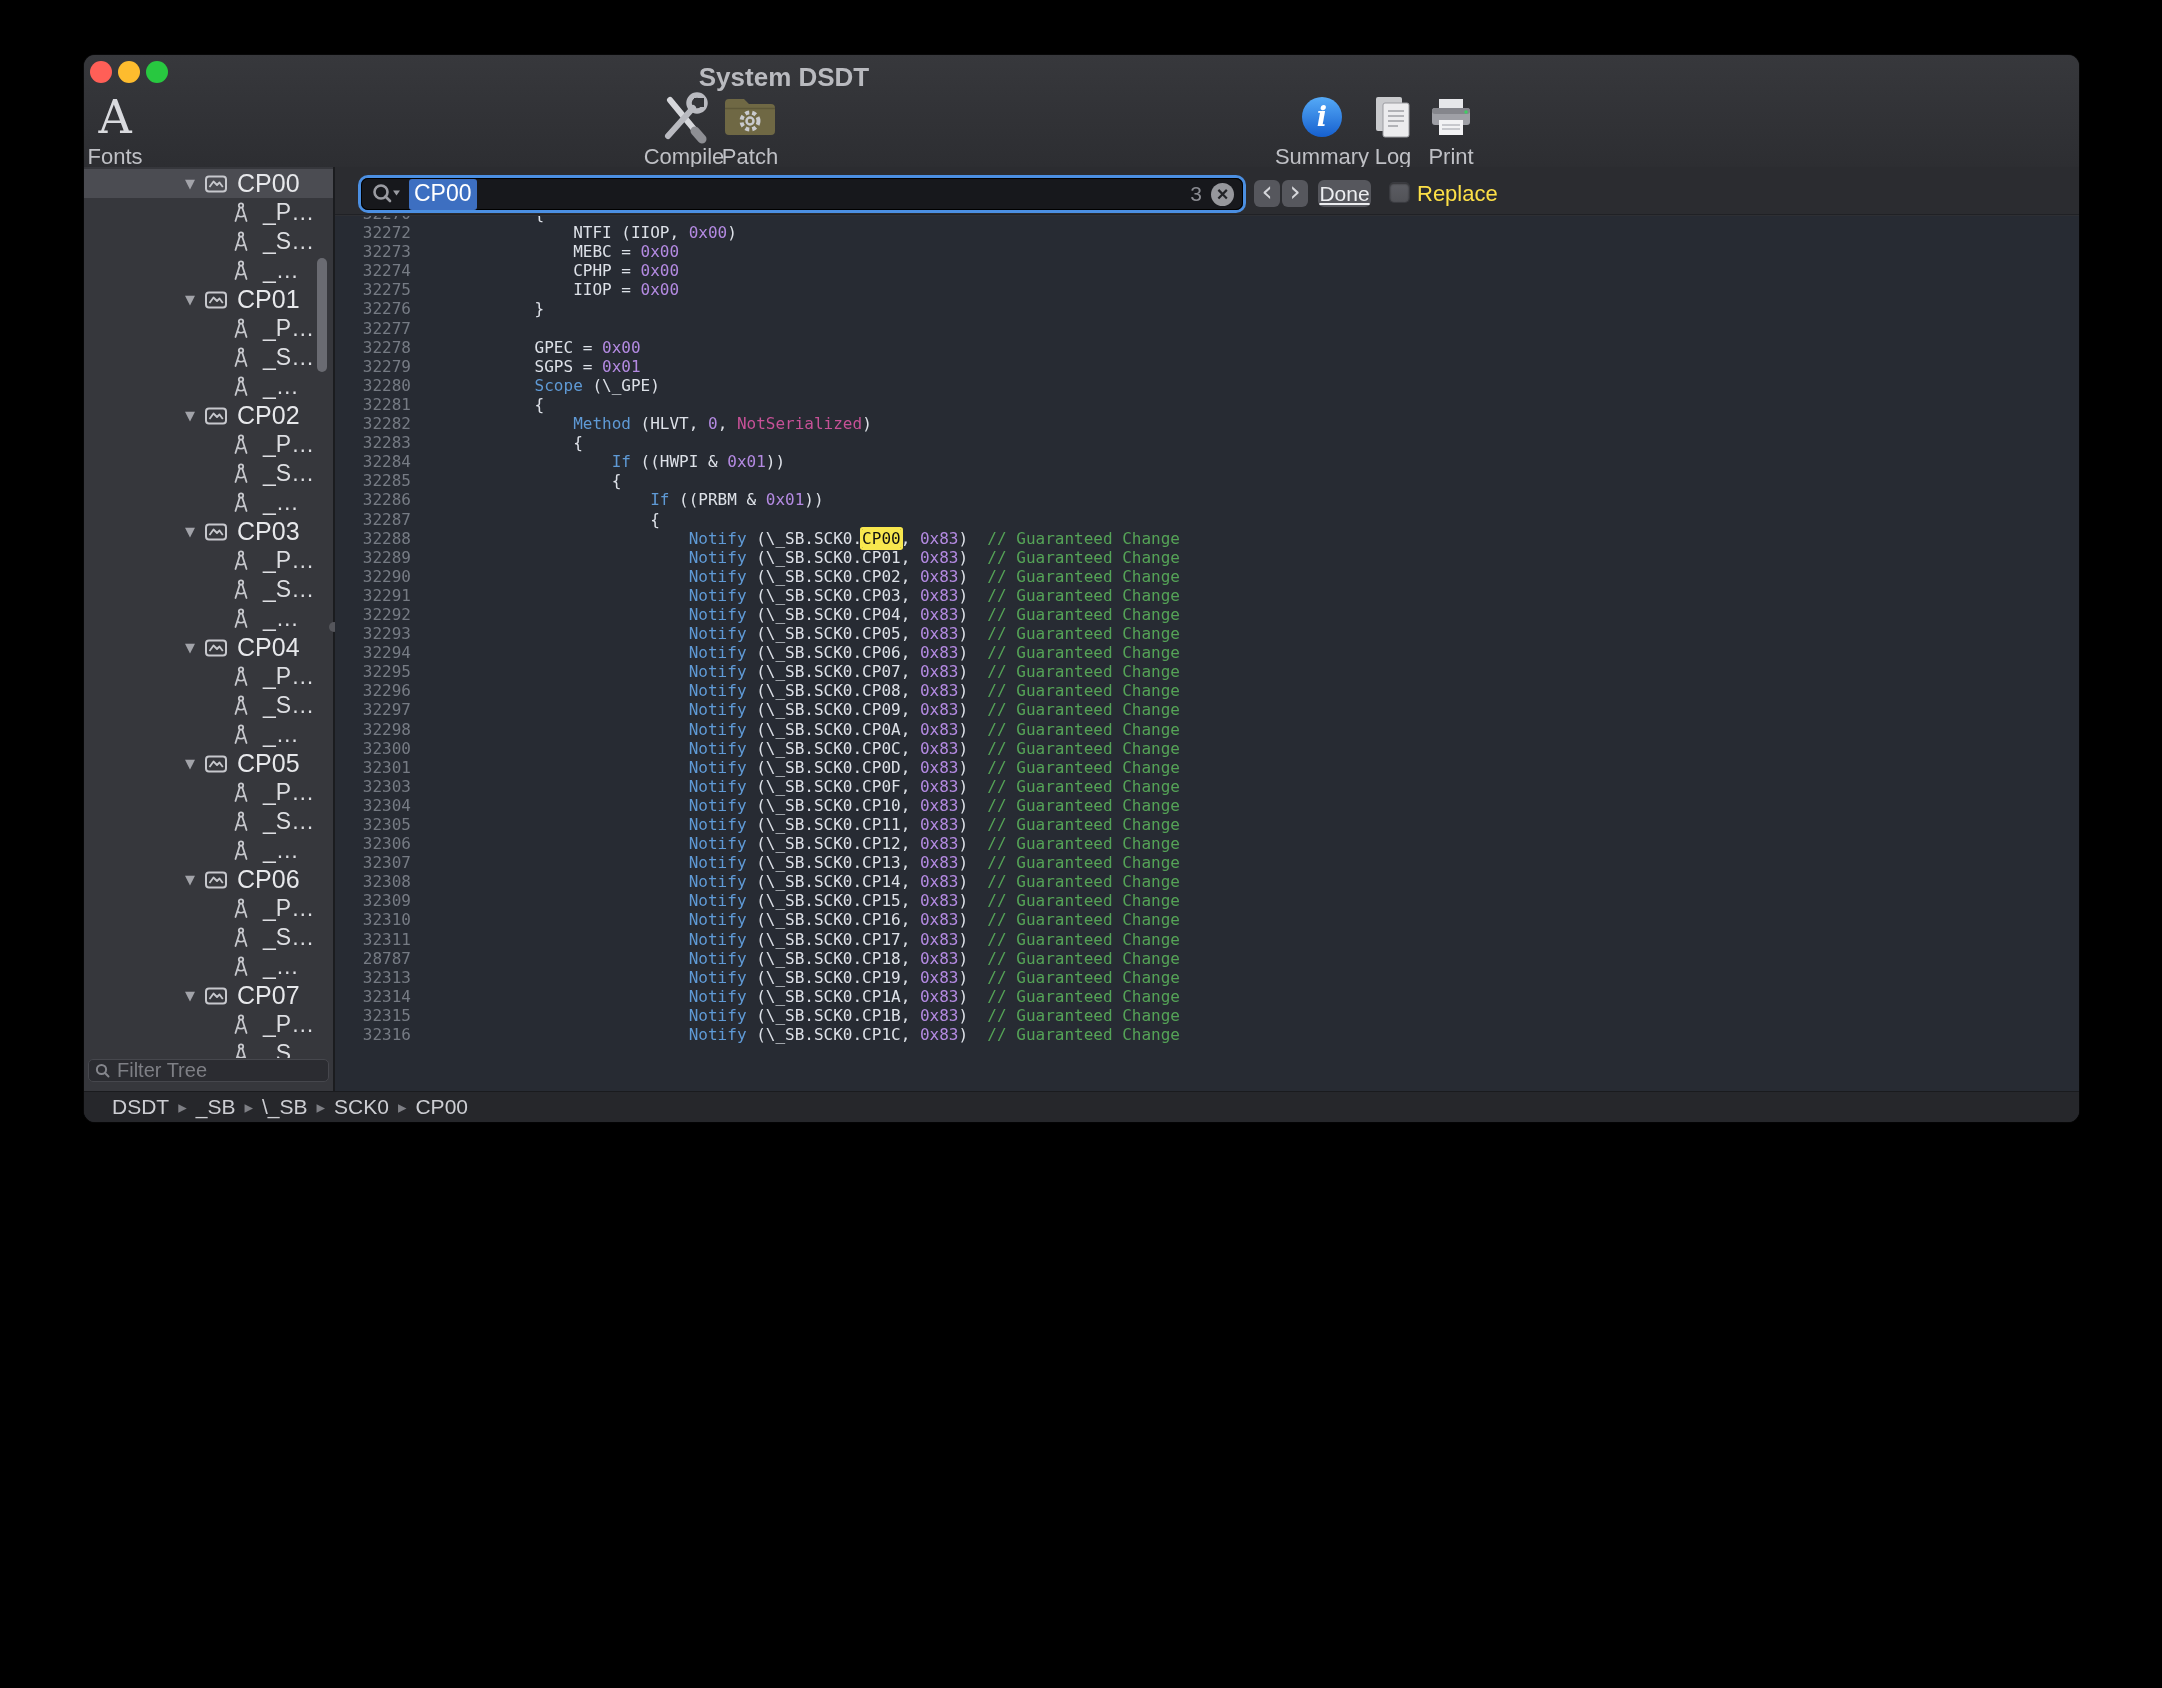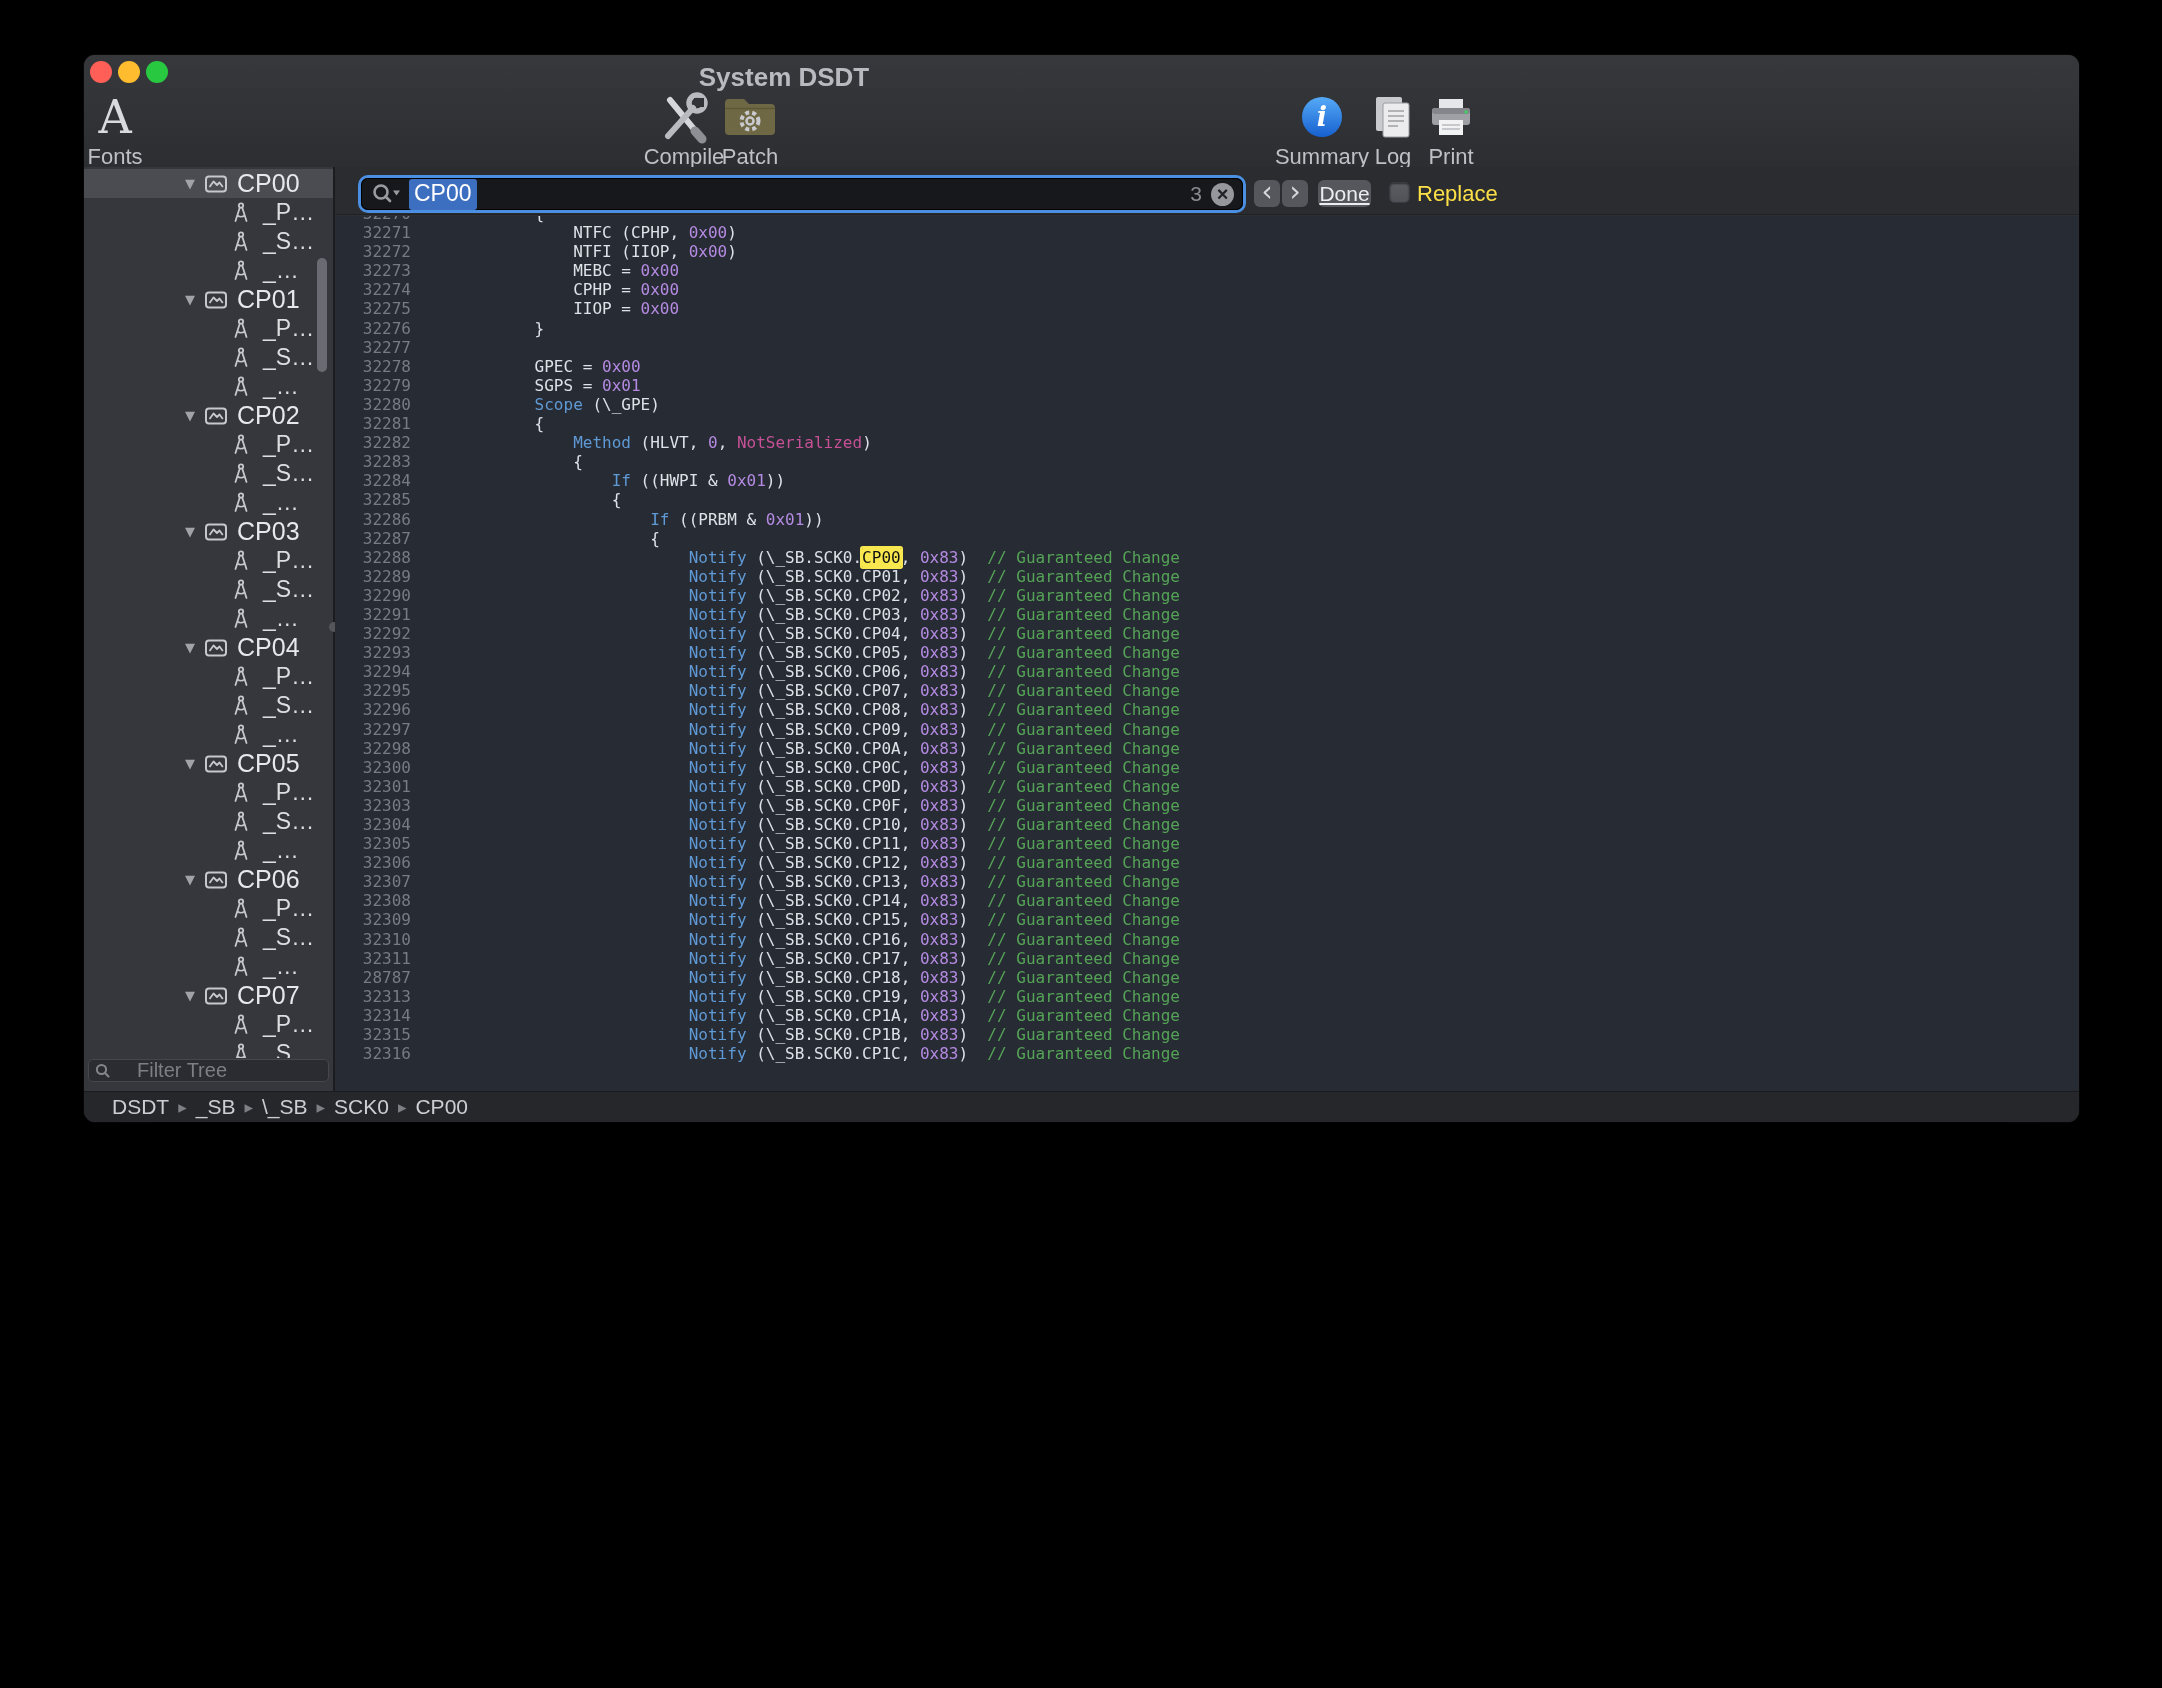--- a/index.html
+++ b/index.html
@@ -32,21 +32,21 @@
   .tri { width:18px; margin-left:97px; font-size:13px; color:#a2a3a9; text-align:center;
          font-family:"DejaVu Sans",sans-serif; flex:none; }
   .ticon { flex:none; display:flex; align-items:center; }
   .group .ticon { margin-left:6px; }
   .child .ticon { margin-left:148px; }
   .tlabel { margin-left:10px; font-size:25px; color:#e7e8eb; white-space:nowrap; }
   .child .tlabel { margin-left:13px; font-size:23px; color:#dddee2; }
   .sbar { position:absolute; right:6px; top:91px; width:10px; height:114px; border-radius:5px;
           background:#73747b; opacity:.85; }
   .filter { position:absolute; left:4px; right:4px; bottom:9px; height:23px; border-radius:5px;
-            background:#2b2c31; border:1px solid #46474d; display:flex; align-items:center; padding:0 6px;gap:20px; }
+            background:#2b2c31; border:1px solid #46474d; display:flex; align-items:center; padding:0 6px; }
   .filter-ph { font-size:20px; color:#7e7f85; margin-left:6px; }
 
   .divider { position:absolute; left:249px; width:2px; top:112px; bottom:31px; background:#1b1c1f; }
   .split-handle { position:absolute; left:245px; top:567px; width:10px; height:10px; border-radius:50%;
                   background:#55565c; }
 
   
   .main { position:absolute; left:251px; right:0; top:112px; bottom:31px; }
   .findbar { position:absolute; top:0; left:0; right:0; height:48px; background:#2b2c30;
              border-bottom:1px solid #202125; }
@@ -519,21 +519,20 @@
         <div class="navbtn">›</div>
       </div>
       <div class="done">Done</div>
       <div class="cb"></div>
       <div class="replace-label">Replace</div>
     </div>
 
     <div class="editor">
       <div class="codewrap" id="code">
           <div class="cline"><span class="ln">32270</span><span class="src"><span class="t-p">            {</span></span></div>
-          <div class="cline"><span class="ln">32271</span><span class="src"><span class="t-p">                NTFC (CPHP, </span><span class="t-n">0x00</span><span class="t-p">)</span></span></div>
           <div class="cline"><span class="ln">32272</span><span class="src"><span class="t-p">                NTFI (IIOP, </span><span class="t-n">0x00</span><span class="t-p">)</span></span></div>
           <div class="cline"><span class="ln">32273</span><span class="src"><span class="t-p">                MEBC = </span><span class="t-n">0x00</span></span></div>
           <div class="cline"><span class="ln">32274</span><span class="src"><span class="t-p">                CPHP = </span><span class="t-n">0x00</span></span></div>
           <div class="cline"><span class="ln">32275</span><span class="src"><span class="t-p">                IIOP = </span><span class="t-n">0x00</span></span></div>
           <div class="cline"><span class="ln">32276</span><span class="src"><span class="t-p">            }</span></span></div>
           <div class="cline"><span class="ln">32277</span><span class="src"></span></div>
           <div class="cline"><span class="ln">32278</span><span class="src"><span class="t-p">            GPEC = </span><span class="t-n">0x00</span></span></div>
           <div class="cline"><span class="ln">32279</span><span class="src"><span class="t-p">            SGPS = </span><span class="t-n">0x01</span></span></div>
           <div class="cline"><span class="ln">32280</span><span class="src"><span class="t-p">            </span><span class="t-k">Scope</span><span class="t-p"> (\_GPE)</span></span></div>
           <div class="cline"><span class="ln">32281</span><span class="src"><span class="t-p">            {</span></span></div>

